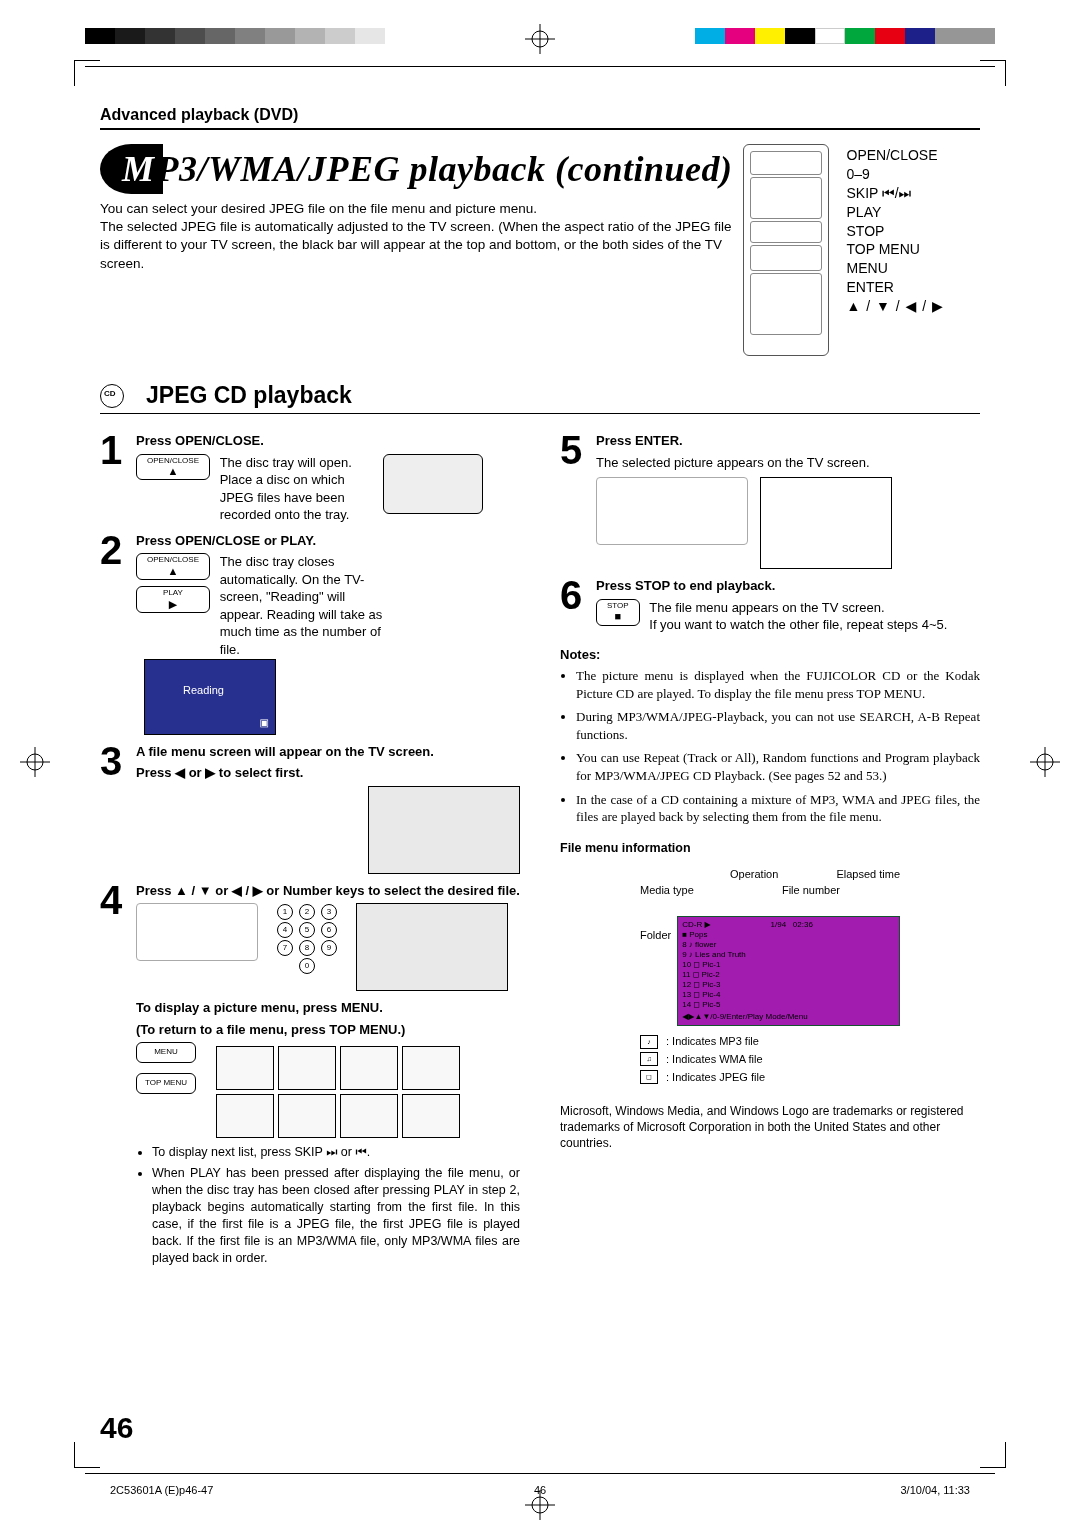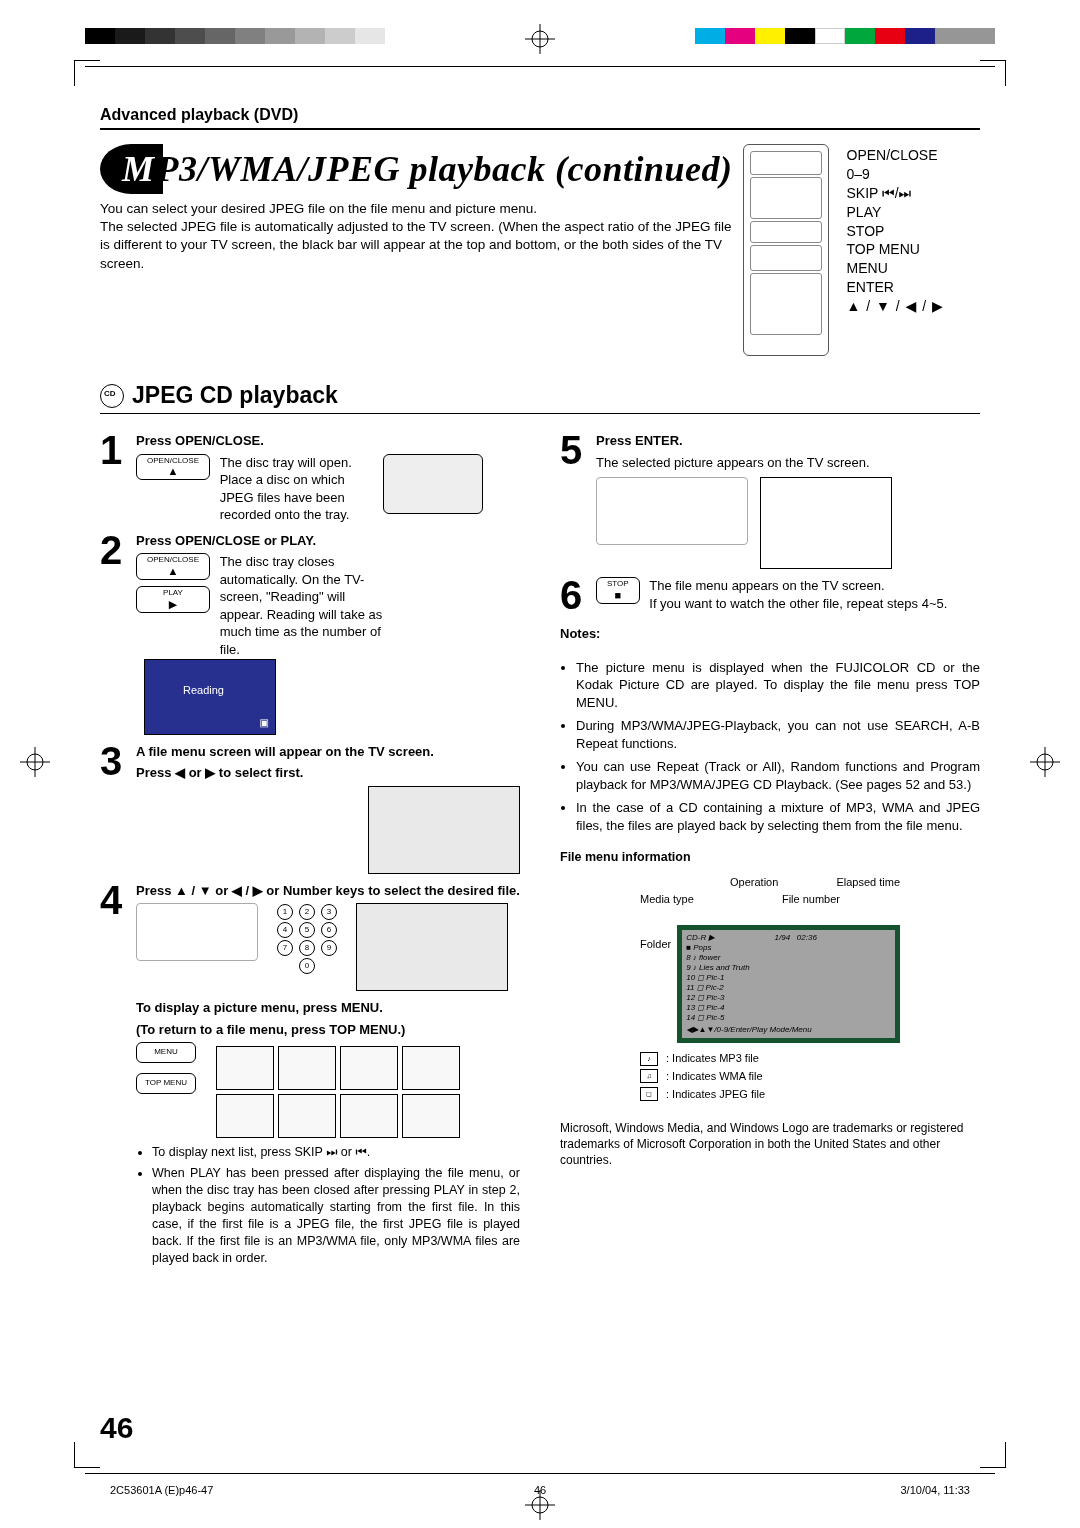--- a/index.html
+++ b/index.html
@@ -24,41 +24,41 @@
     display:inline-block; background:#000; color:#fff; border-radius: 50% 0 0 50% / 50% 0 0 50%;
     padding: 4px 8px 4px 22px; margin-right:-6px;
   }
   .intro { font-size: 13.5px; line-height: 1.35; margin-top: 6px; }
   .remote-area { width: 300px; position: relative; }
   .remote { position: absolute; left: 0; top: 0; width: 84px; height: 210px; border: 1px solid #555; border-radius: 6px; }
   .remote .zone { position: absolute; left: 6px; right: 6px; border: 1px solid #888; border-radius: 3px; }
   .labels { margin-left: 104px; font-size: 14px; line-height: 1.35; padding-top: 2px; }
   .labels .row { white-space: nowrap; }
   .triset { font-family: Arial; letter-spacing: 1px; }
-  .h2 { font-family: Arial; font-weight: bold; font-size: 23px; margin-top: 28px; display: flex; align-items: center; }
+  .h2 { font-family: Arial; font-weight: bold; font-size: 23px; margin-top: 28px; display: flex; align-items: center; gap: 14px; }
   .cd-badge { display:inline-block; width: 22px; height: 22px; border: 1px solid #000; border-radius: 50%; margin-right: 8px; position: relative; }
   .cd-badge::after { content:"CD"; position:absolute; top:4px; left:3px; font-size:8px; font-weight:bold; }
   .rule2 { height: 1px; background: #000; margin-top: 4px; }
   .cols { display: flex; margin-top: 10px; }
   .col { width: 50%; font-size: 13px; line-height: 1.35; }
   .col.left { padding-right: 20px; }
   .col.right { padding-left: 20px; border-left: 0; }
   .step { display: flex; margin-top: 8px; }
   .step .num { font-family: Arial; font-weight: 900; font-size: 40px; width: 36px; line-height: 0.9; }
   .step .body { flex: 1; }
   .step .body .hd { font-weight: bold; font-size: 13px; margin-bottom: 4px; }
   .btn-box { display:inline-block; border:1px solid #000; border-radius: 6px; padding: 2px 10px; font-size: 8px; text-align:center; line-height: 1.1; margin-right: 6px; vertical-align: top; }
   .btn-box .sym { display:block; font-size: 11px; }
   .tv { display:inline-block; width: 130px; height: 74px; background:#27308f; border:1px solid #000; vertical-align: top; margin-left: 8px; position: relative; color:#fff; font-size:7px; }
   .tv.white { background:#fff; color:#000; }
-  .notes ul { margin: 16px 0 0 16px; padding: 0; }
+  .notes ul { margin: 4px 0 0 16px; padding: 0; font-family: Liberation Serif, serif; }
   .notes li { margin-bottom: 6px; text-align: justify; }
   .fmi { font-weight: bold; font-size: 12.5px; margin-top: 14px; }
   .diagram { width: 260px; margin: 10px auto 0 auto; font-size: 10px; }
-  .diagram .panel { border:5px solid #14532d; background:#a3a3a3; padding:3px 4px; font-size:8px; line-height:1.25; margin-top: 18px; font-style: italic; }
+  .diagram .panel { border:1px solid #14532d; background:#a21caf; padding:3px 4px; font-size:8px; line-height:1.25; margin-top: 18px; }
   .diagram .lbl { font-size: 11px; }
   .legend { font-size: 11px; margin-top: 8px; }
   .legend .row { margin: 3px 0; display:flex; align-items:center; }
   .legend .ic { display:inline-block; width:16px; height:12px; border:1px solid #000; margin-right:8px; font-size:7px; text-align:center; line-height:12px; }
   .tm { font-size: 12px; margin-top: 18px; line-height: 1.35; }
   .bullets { margin: 6px 0 0 0; padding-left: 16px; font-size: 12.5px; }
   .bullets li { margin-bottom: 4px; text-align: justify; }
   .pagenum { position: absolute; left: 0; bottom: 0; font-size: 30px; font-weight: 900; }
   .footer-left, .footer-center, .footer-right { position: absolute; font-size: 11px; color: #000; }
   .footer-left { left: 110px; bottom: 32px; }
@@ -290,20 +290,21 @@
             <div style="margin-top:6px">
               <span class="pad-dummy" style="width:150px;height:66px"></span>
               <span class="pic-dummy" style="width:130px;height:90px;background:#fff"></span>
             </div>
           </div>
         </div>
 
         <div class="step">
           <div class="num">6</div>
           <div class="body">
+            <div class="hd">Press STOP to end playback.</div>
             <div>
               <span class="btn-box"><span>STOP</span><span class="sym">■</span></span>
               <span style="display:inline-block;width:300px;vertical-align:top;white-space:pre-line;text-align:justify">The file menu appears on the TV screen.
 If you want to watch the other file, repeat steps 4~5.</span>
             </div>
           </div>
         </div>
 
         <div class="notes" style="margin-top:12px">
           <div class="hd" style="font-weight:bold">Notes:</div>

